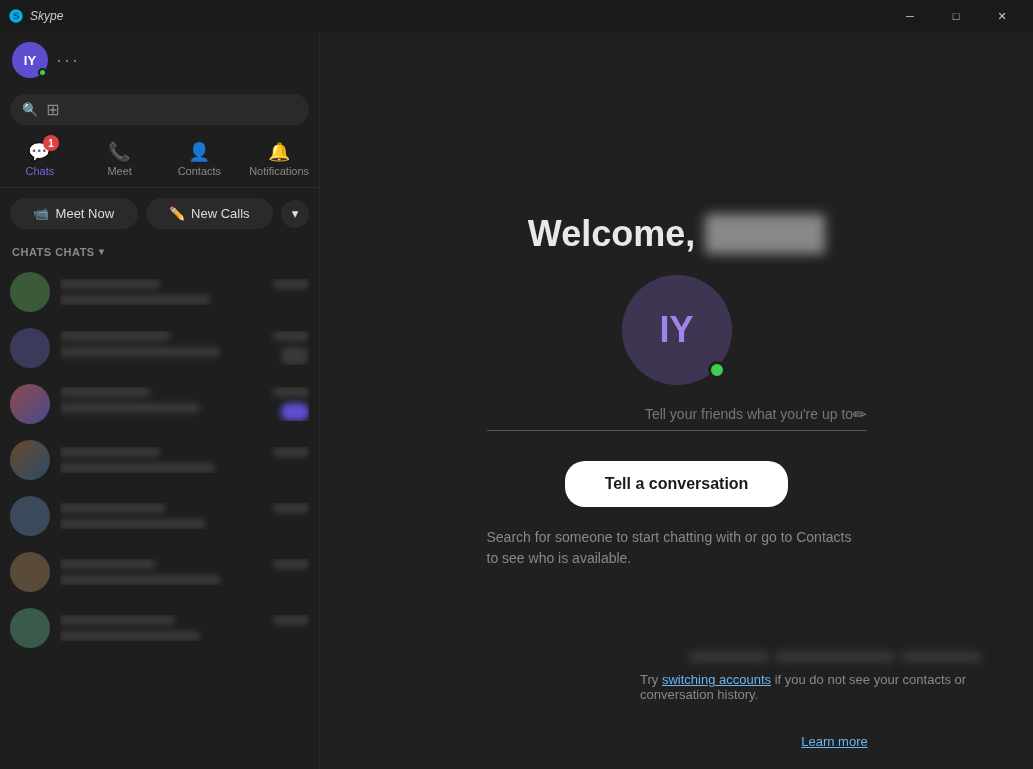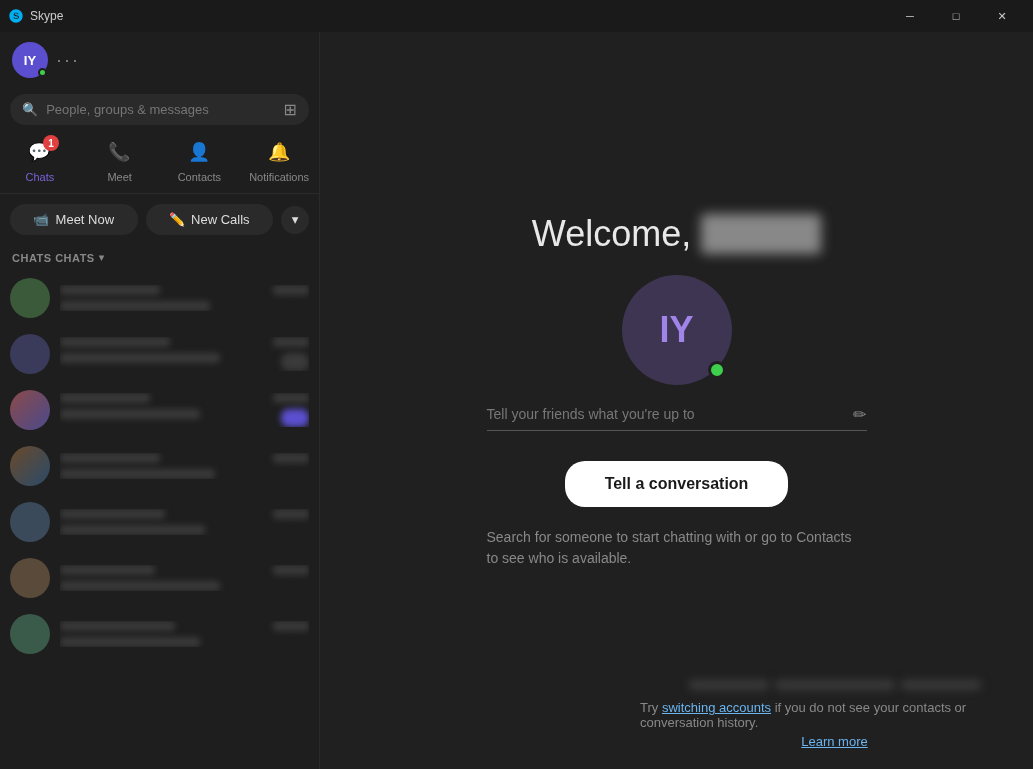--- a/index.html
+++ b/index.html
@@ -29,20 +29,21 @@
       gap: 6px;
       flex: 1;
     }
     .titlebar-logo-icon {
       width: 16px;
       height: 16px;
     }
     .titlebar-title {
       font-size: 12px;
       color: #ccc;
+      font-style: italic;
     }
     .titlebar-controls {
       display: flex;
       gap: 0;
     }
     .titlebar-btn {
       width: 46px;
       height: 32px;
       display: flex;
       align-items: center;
@@ -165,21 +166,21 @@
       position: relative;
     }
     .nav-tab .tab-icon {
       font-size: 18px;
       color: #888;
       position: relative;
     }
     .nav-tab .tab-label {
       font-size: 11px;
       color: #888;
-      margin-top: 8px;
+      margin-top: 2px;
     }
     .nav-tab.active .tab-label { color: #7b63d8; }
     .nav-tab.active .tab-icon { color: #7b63d8; }
     .badge {
       position: absolute;
       top: -6px;
       right: -8px;
       background: #e04040;
       color: white;
       border-radius: 50%;
@@ -303,21 +304,21 @@
     .welcome-section {
       display: flex;
       flex-direction: column;
       align-items: center;
       gap: 20px;
       margin-bottom: 20px;
     }
 
     .welcome-title {
       font-size: 36px;
-      font-weight: 400;
+      font-weight: 700;
       color: #e8e8e8;
       display: flex;
       align-items: center;
       gap: 10px;
     }
     .welcome-name-blur {
       display: inline-block;
       background: #888;
       filter: blur(6px);
       color: transparent;
@@ -358,21 +359,21 @@
       display: flex;
       align-items: center;
       border-bottom: 1px solid #555;
       width: 380px;
       padding-bottom: 6px;
     }
     .status-text {
       flex: 1;
       font-size: 14px;
       color: #777;
-      text-align: left;
+      text-align: right;
     }
     .edit-icon {
       color: #888;
       font-size: 16px;
       cursor: pointer;
     }
 
     .start-conv-btn {
       background: white;
       color: #1a1a1a;
@@ -411,20 +412,21 @@
       color: #6ab4f0;
       text-decoration: underline;
       cursor: pointer;
     }
     .learn-more-link {
       color: #6ab4f0;
       text-decoration: underline;
       cursor: pointer;
       font-size: 13px;
       font-weight: 500;
+      margin-top: 28px;
     }
 
     
     .blurred-bar {
       height: 10px;
       border-radius: 4px;
       background: #3a3a3a;
       filter: blur(3px);
     }
 
@@ -462,21 +464,20 @@
     <div class="profile-header">
       <div class="profile-avatar">
         <span>IY</span>
         <div class="online-dot"></div>
       </div>
       <div class="profile-more">···</div>
     </div>
 
     <div class="search-bar">
       <span class="search-icon-svg">🔍</span>
-      <input class="search-input" type="text" placeholder="People, groups &amp; messages" style="">
       <span class="search-grid-icon">⊞</span>
     </div>
 
     <div class="nav-tabs">
       <div class="nav-tab active">
         <div class="tab-icon">
           💬
           <span class="badge">1</span>
         </div>
         <span class="tab-label">Chats</span>

